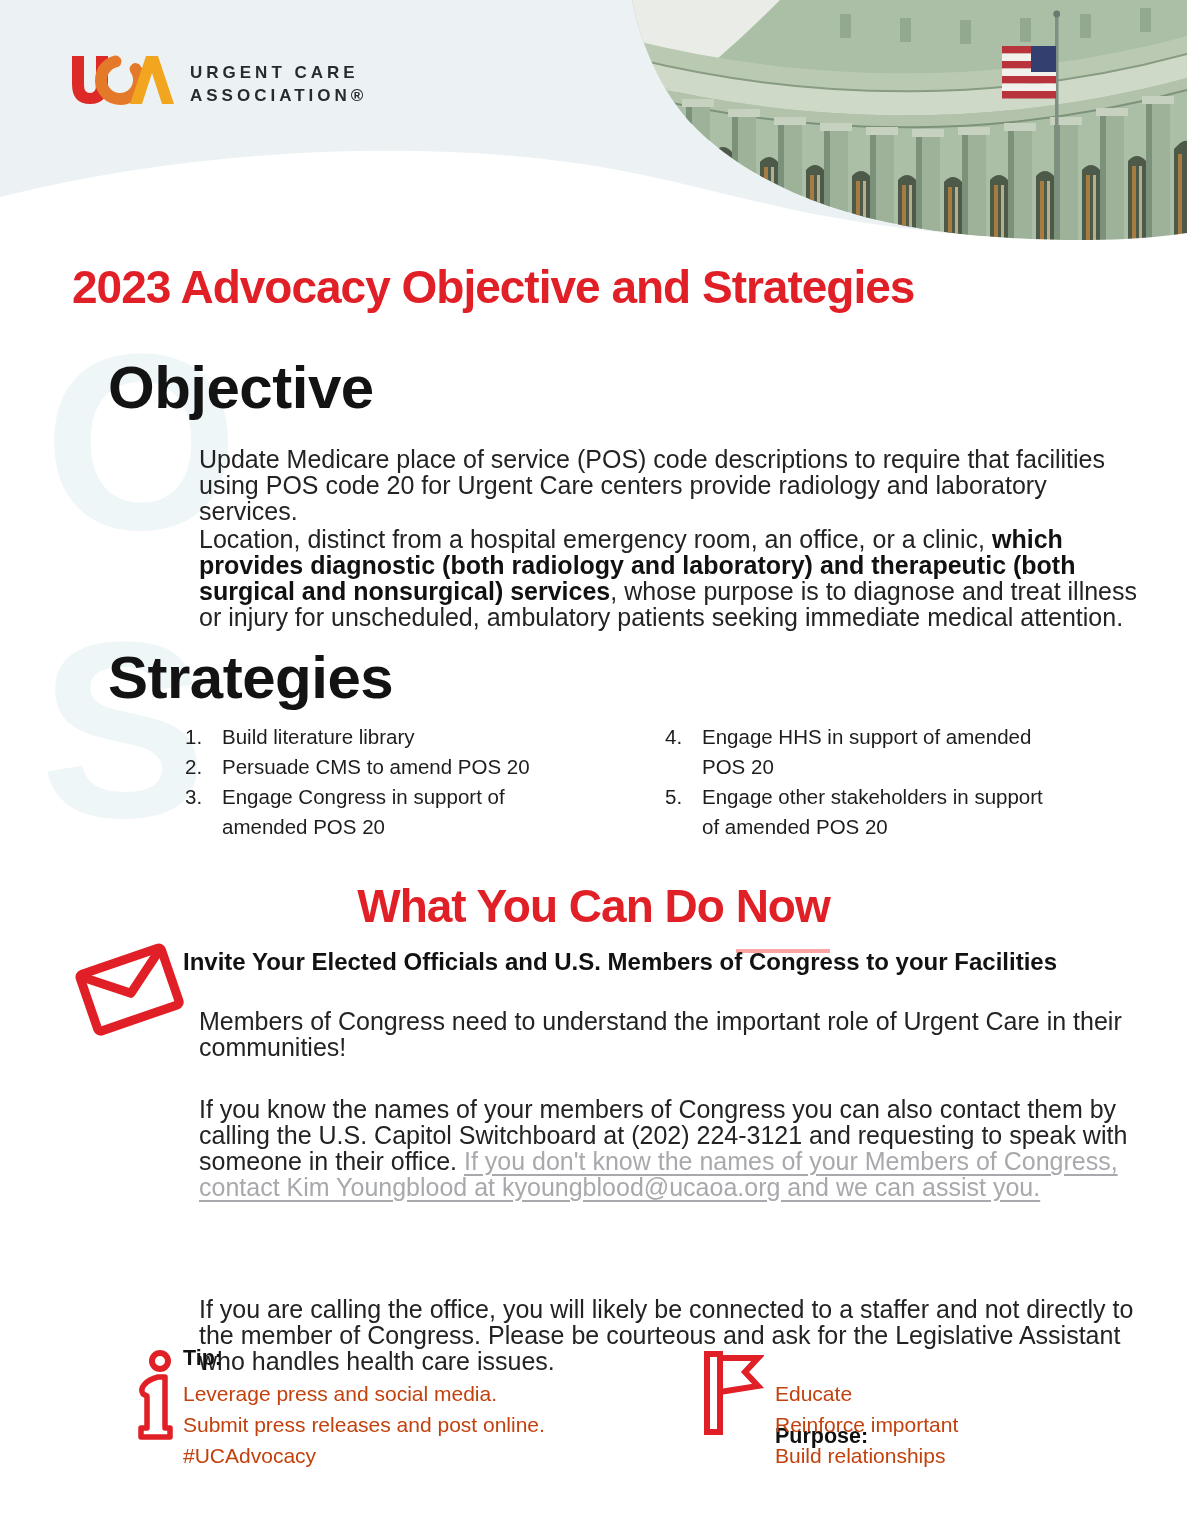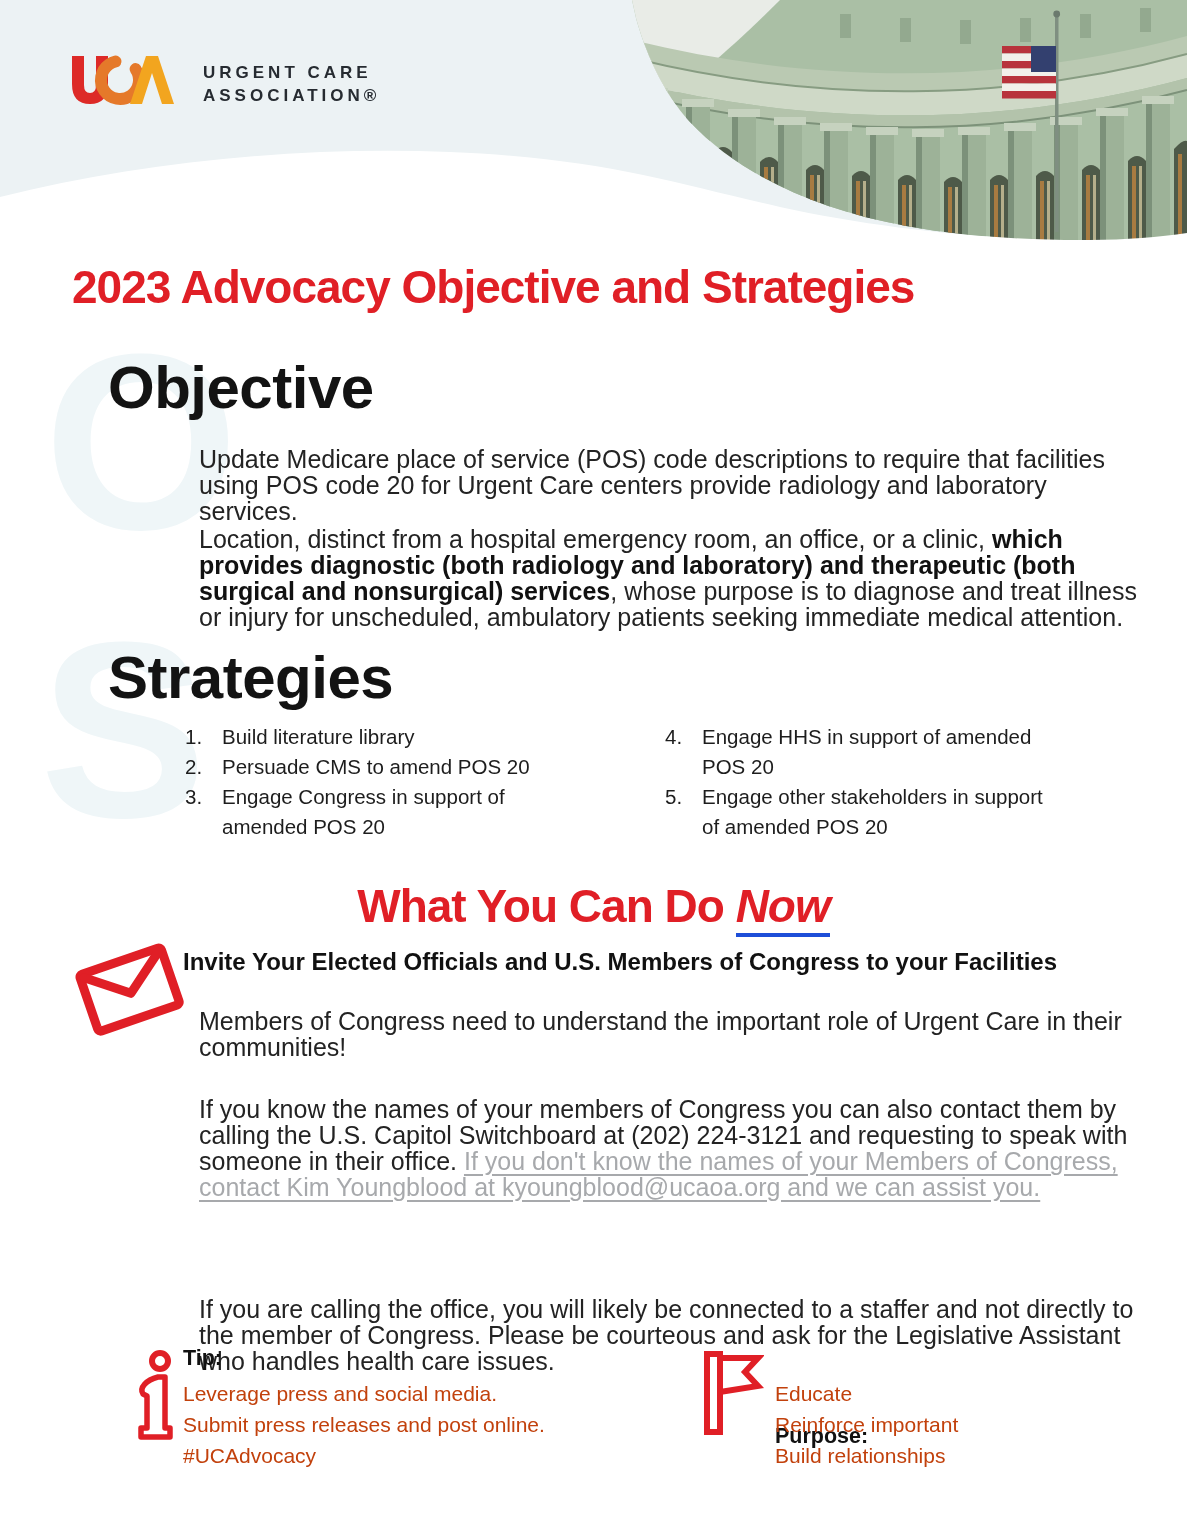--- a/index.html
+++ b/index.html
@@ -2,21 +2,21 @@
 <html><head>
 <meta charset="utf-8">
 <style>
   html,body{margin:0;padding:0;background:#ffffff;}
   .page{
     position:relative;width:1187px;height:1536px;background:#ffffff;overflow:hidden;
     font-family:"Liberation Sans",sans-serif;color:#232323;
   }
   
   .header-svg{position:absolute;top:0;left:0;display:block;}
-  .logo{position:absolute;top:54px;left:68px;display:flex;align-items:flex-start;gap:13px;}
+  .logo{position:absolute;top:54px;left:68px;display:flex;align-items:flex-start;}
   .logo-mark{display:block;}
   .logo-text{margin-left:14px;padding-top:7px;font-weight:bold;color:#262b31;
     font-size:17px;letter-spacing:4px;line-height:23px;white-space:nowrap;}
   
   .doc-title{position:absolute;left:72px;top:262px;margin:0;font-size:46px;line-height:50px;
     font-weight:bold;letter-spacing:-1px;color:#e01f26;}
   .watermark{position:absolute;font-size:250px;font-weight:bold;color:#eff6f8;line-height:1;
     z-index:0;user-select:none;}
   .wm-o{left:44px;top:318px;}
   .wm-s{left:40px;top:606px;}
@@ -32,21 +32,21 @@
   
   .strat-col{position:absolute;top:722px;z-index:1;}
   .strat-col-1{left:185px;width:400px;}
   .strat-col-2{left:665px;width:430px;}
   .strat-item{display:flex;font-size:20.5px;line-height:30px;color:#1d1d1d;}
   .strat-num{width:37px;flex:0 0 37px;}
   .strat-lines span{display:block;}
   
   .cta-heading{position:absolute;left:0;top:880px;width:100%;text-align:center;margin:0;
     font-size:46px;line-height:52px;font-weight:bold;letter-spacing:-1px;color:#e01f26;z-index:1;}
-  .cta-now{display:inline-block;border-bottom:4px solid #1d4ed8;padding-bottom:1px;font-style:italic;}
+  .cta-now{display:inline-block;border-bottom:4px solid #fca5a5;padding-bottom:17px;}
   .envelope-wrap{position:absolute;left:72px;top:938px;z-index:1;}
   .invite-h{position:absolute;left:183px;top:948px;width:935px;margin:0;font-size:24px;
     line-height:28px;font-weight:bold;color:#111;z-index:1;}
   .cta-p1{top:992px;}
   .cta-p2{top:1080px;}
   .cta-p3{top:1280px;}
   .grey-link{color:#a7a9ac;text-decoration:underline;text-underline-offset:4px;cursor:pointer;}
   
   .foot-icon{position:absolute;z-index:1;}
   .tip-icon{left:130px;top:1350px;}

